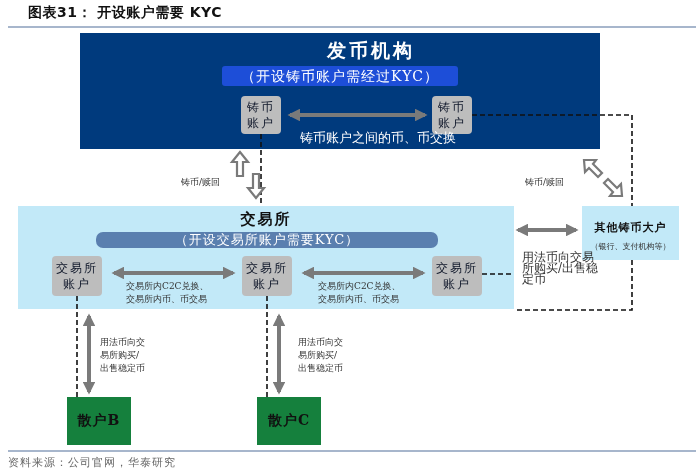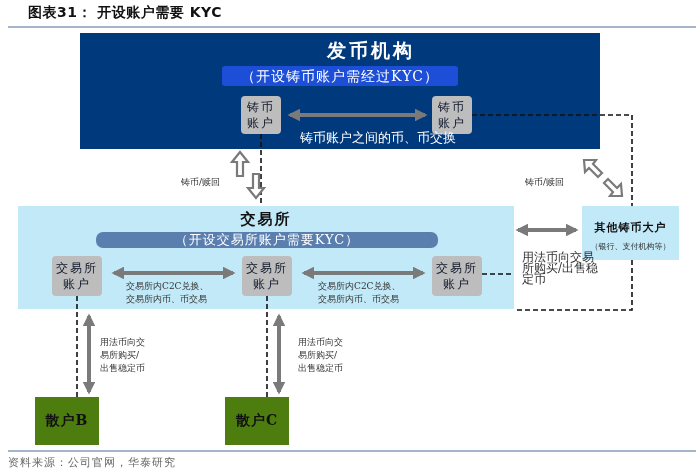--- a/index.html
+++ b/index.html
@@ -22,22 +22,22 @@
   .small-white { color: #fff; font-size: 13px; }
   .exchange-box { left: 18px; top: 206px; width: 496px; height: 103px; background: #c2e9f8; }
   .exchange-title { left: 18px; top: 210px; width: 496px; text-align: center; font-size: 15px; font-weight: bold; color: #111; letter-spacing: 2px; }
   .exchange-sub { left: 96px; top: 232px; width: 342px; height: 16px; background: #5a7faf; border-radius: 7px;
                   color: #fff; font-size: 13px; line-height: 16px; text-align: center; letter-spacing: 1px; }
   .ex-acct { width: 50px; height: 40px; top: 256px; }
   .label-sm { font-size: 9px; color: #333; line-height: 13px; }
   .other-box { left: 582px; top: 206px; width: 97px; height: 54px; background: #c2e9f8; text-align: center; }
   .other-title { font-size: 11px; font-weight: bold; color: #111; margin-top: 14px; letter-spacing: 1px; font-family: Liberation Mono, monospace; }
   .other-sub { font-size: 8px; color: #333; margin-top: 6px; }
-  .retail { top: 397px; width: 64px; height: 48px; background: #4d7c0f; font-size: 14px; font-weight: bold;
-            color: #111; display: flex; align-items: center; justify-content: center; letter-spacing: 1px; }
+  .retail { top: 397px; width: 64px; height: 48px; background: #15803d; font-size: 14px; font-weight: bold;
+            color: #111; display: flex; align-items: center; justify-content: center; letter-spacing: 1px; margin-left: 32px; }
   .source { left: 8px; top: 455px; font-size: 11px; color: #666; letter-spacing: 1px; }
   svg.overlay { position: absolute; left: 0; top: 0; }
 </style>
 </head>
 <body>
 
 <div class="abs fig-title">图表31：  开设账户需要 KYC</div>
 <div class="abs rule" style="top:26px"></div>
 
 <div class="abs issuer-box"></div>

